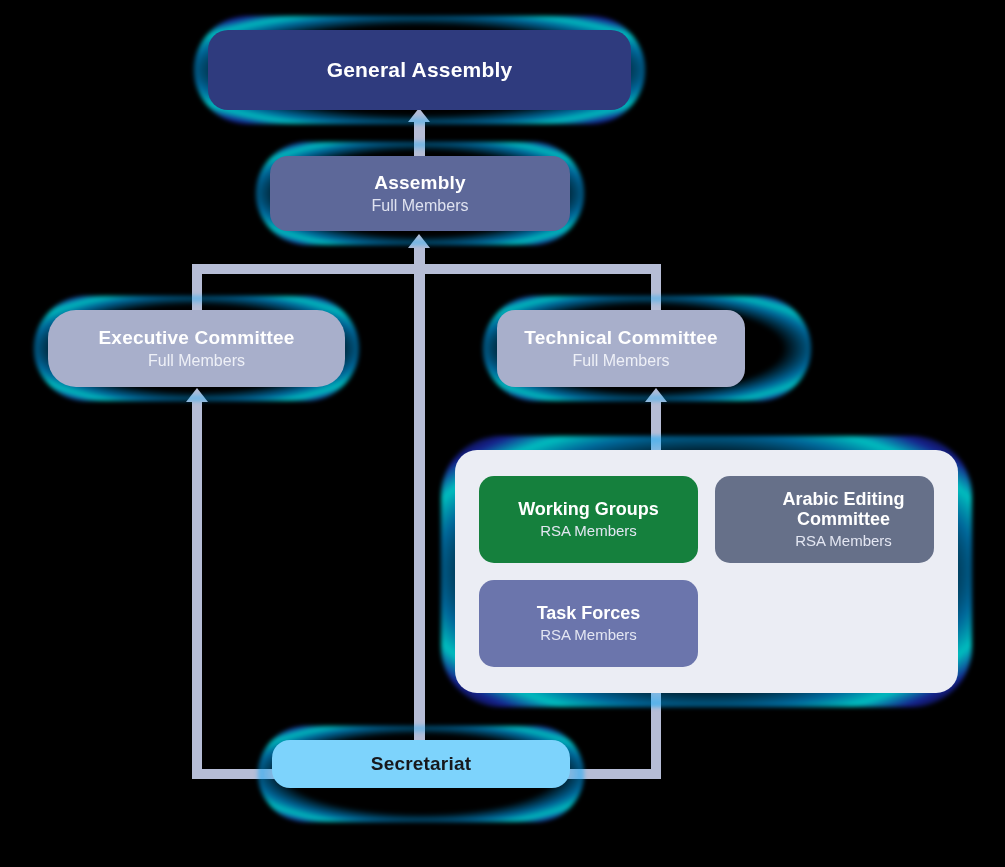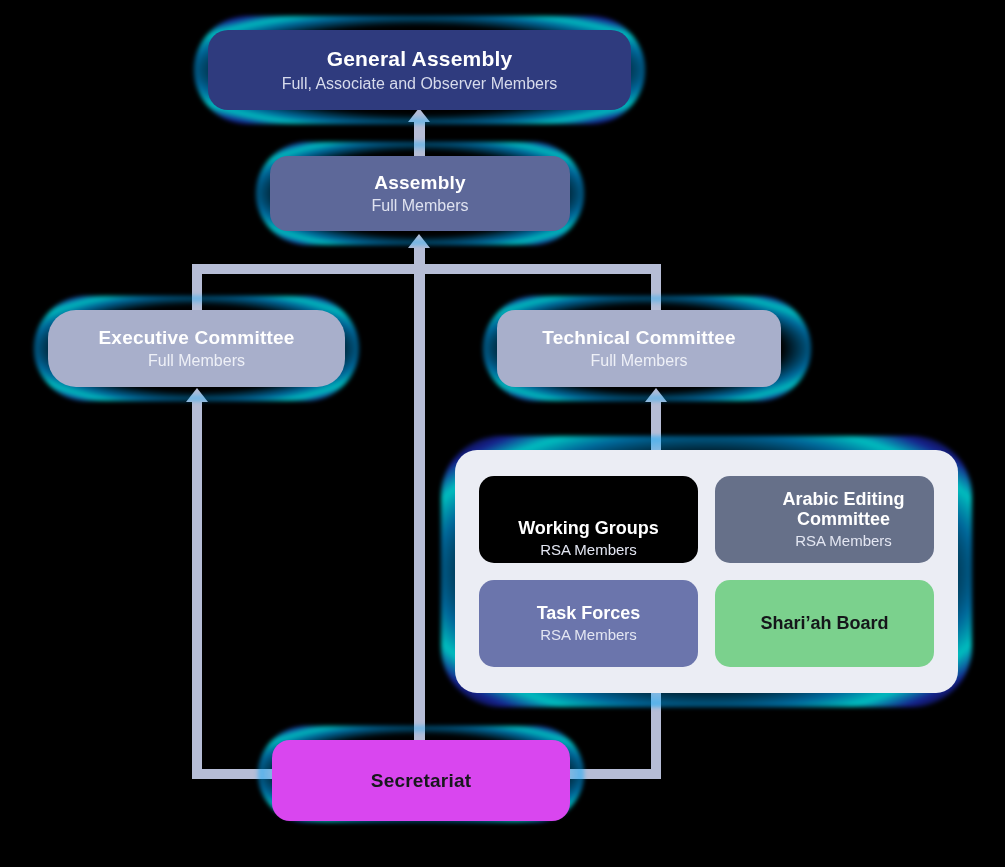--- a/index.html
+++ b/index.html
@@ -96,31 +96,31 @@
   #executive-committee {
     left: 48px; top: 310px; width: 297px; height: 77px;
     background: #a8afcb;
     border-radius: 28px;
   }
   #executive-committee .title { font-size: 19px; color: #ffffff; }
   #executive-committee .sub { font-size: 16px; color: #eef0f7; margin-top: 2px; }
 
   
   #technical-committee {
-    left: 497px; top: 310px; width: 284px; height: 77px;
+    left: 497px; top: 310px; width: 248px; height: 77px;
     background: #a8afcb;
     border-radius: 18px;
   }
   #technical-committee .title { font-size: 19px; color: #ffffff; }
   #technical-committee .sub { font-size: 16px; color: #eef0f7; margin-top: 2px; }
 
   
   #secretariat {
-    left: 272px; top: 740px; width: 298px; height: 81px;
-    background: #d946ef;
+    left: 272px; top: 740px; width: 298px; height: 48px;
+    background: #7dd3fc;
     border-radius: 18px;
   }
   #secretariat .title { font-size: 19px; color: #17181c; }
 
   
   #subgroup-panel {
     position: absolute;
     left: 455px; top: 450px; width: 503px; height: 243px;
     background: #ebedf4;
     border-radius: 22px;
@@ -138,21 +138,21 @@
     flex-direction: column;
     align-items: center;
     justify-content: center;
     text-align: center;
     box-sizing: border-box;
     padding: 4px 8px;
   }
   .subnode .title { font-weight: bold; font-size: 18px; line-height: 1.12; }
   .subnode .sub   { font-size: 15px; line-height: 1.2; margin-top: 3px; }
 
-  .sn-working-groups { background: #000000; justify-content: flex-end; }
+  .sn-working-groups { background: #15803d; }
   .sn-working-groups .title { color: #ffffff; }
   .sn-working-groups .sub { color: #e3e6f2; }
 
   .sn-arabic-editing { background: #667089; padding-left: 46px; }
   .sn-arabic-editing .title { color: #ffffff; }
   .sn-arabic-editing .sub { color: #e3e6f2; }
 
   .sn-task-forces { background: #6b75ac; }
   .sn-task-forces .title { color: #ffffff; }
   .sn-task-forces .sub { color: #e3e6f2; }
@@ -189,21 +189,20 @@
 
   <div class="glow" style="left:208px; top:30px; width:423px; height:80px;"></div>
   <div class="glow" style="left:270px; top:156px; width:300px; height:75px;"></div>
   <div class="glow" style="left:48px; top:310px; width:297px; height:77px;"></div>
   <div class="glow" style="left:497px; top:310px; width:300px; height:77px;"></div>
   <div class="glow" style="left:455px; top:450px; width:503px; height:243px;"></div>
   <div class="glow" style="left:272px; top:740px; width:298px; height:68px;"></div>
 
   <div class="node" id="general-assembly">
     <div class="title">General Assembly</div>
-    <div class="sub">Full, Associate and Observer Members</div>
   </div>
 
   <div class="node" id="council">
     <div class="title">Assembly</div>
     <div class="sub">Full Members</div>
   </div>
 
   <div class="node" id="executive-committee">
     <div class="title">Executive Committee</div>
     <div class="sub">Full Members</div>
@@ -224,23 +223,20 @@
     <div class="subnode sn-arabic-editing">
       <div class="title">Arabic Editing Committee</div>
       <div class="sub">RSA Members</div>
     </div>
 
     <div class="subnode sn-task-forces">
       <div class="title">Task Forces</div>
       <div class="sub">RSA Members</div>
     </div>
 
-    <div class="subnode sn-shariah-board">
-      <div class="title">Shari’ah Board</div>
-    </div>
 
   </div>
 
   <div class="node" id="secretariat">
     <div class="title">Secretariat</div>
   </div>
 
 </div>
 
 </body></html>

